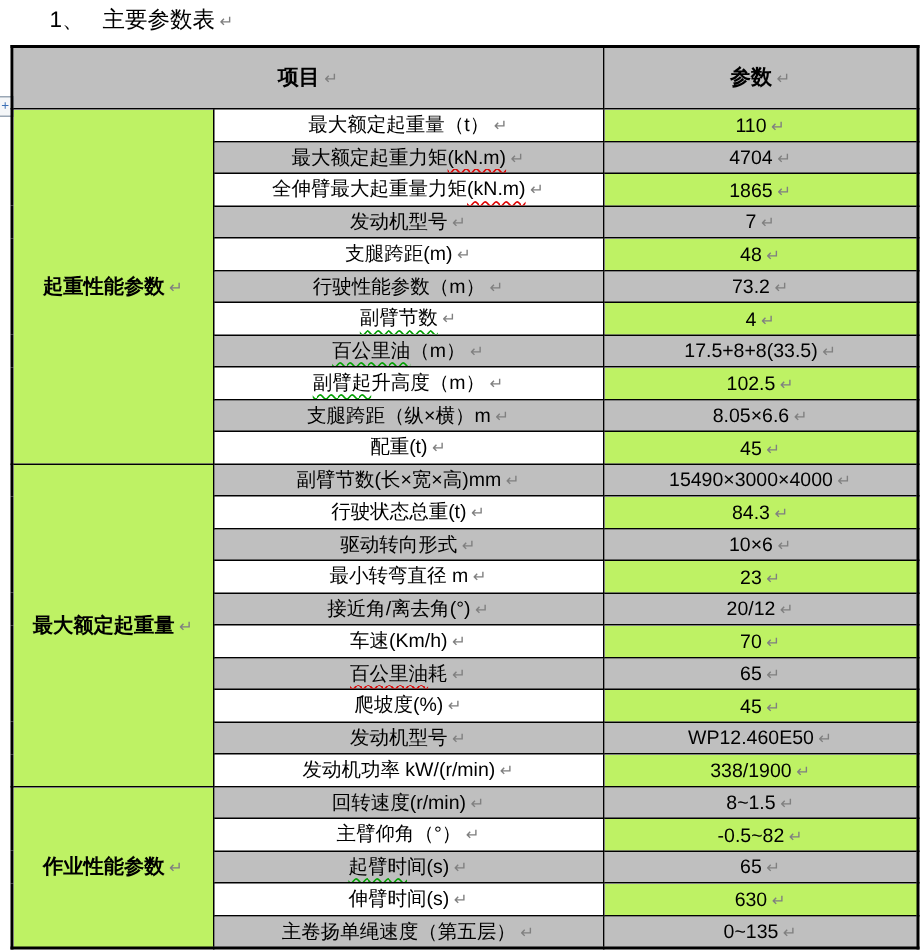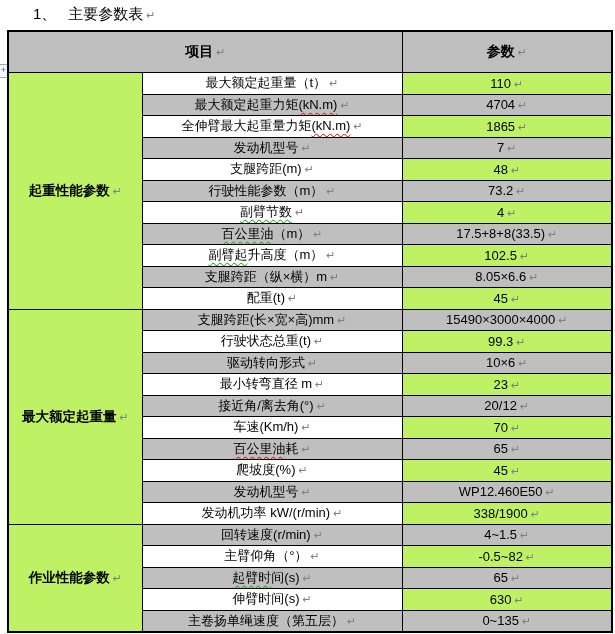--- a/index.html
+++ b/index.html
@@ -117,26 +117,26 @@
         <tr class="data-row">
           <td class="label-cell shaded"><span>支腿跨距（纵×横）m</span><span class="ret">↵</span></td>
           <td class="value-cell shaded"><span>8.05×6.6</span><span class="ret">↵</span></td>
         </tr>
         <tr class="data-row">
           <td class="label-cell"><span>配重(t)</span><span class="ret">↵</span></td>
           <td class="value-cell"><span>45</span><span class="ret">↵</span></td>
         </tr>
         <tr class="data-row">
           <td class="section-cell" rowspan="10"><span>最大额定起重量</span><span class="ret">↵</span></td>
-          <td class="label-cell shaded"><span>支腿跨距(长×宽×高)mm</span><span class="ret">↵</span></td>
+          <td class="label-cell shaded"><span>副臂节数(长×宽×高)mm</span><span class="ret">↵</span></td>
           <td class="value-cell shaded"><span>15490×3000×4000</span><span class="ret">↵</span></td>
         </tr>
         <tr class="data-row">
           <td class="label-cell"><span>行驶状态总重(t)</span><span class="ret">↵</span></td>
-          <td class="value-cell"><span>99.3</span><span class="ret">↵</span></td>
+          <td class="value-cell"><span>84.3</span><span class="ret">↵</span></td>
         </tr>
         <tr class="data-row">
           <td class="label-cell shaded"><span>驱动转向形式</span><span class="ret">↵</span></td>
           <td class="value-cell shaded"><span>10×6</span><span class="ret">↵</span></td>
         </tr>
         <tr class="data-row">
           <td class="label-cell"><span>最小转弯直径 m</span><span class="ret">↵</span></td>
           <td class="value-cell"><span>23</span><span class="ret">↵</span></td>
         </tr>
         <tr class="data-row">
@@ -159,21 +159,21 @@
           <td class="label-cell shaded"><span>发动机型号</span><span class="ret">↵</span></td>
           <td class="value-cell shaded"><span>WP12.460E50</span><span class="ret">↵</span></td>
         </tr>
         <tr class="data-row">
           <td class="label-cell"><span>发动机功率 kW/(r/min)</span><span class="ret">↵</span></td>
           <td class="value-cell"><span>338/1900</span><span class="ret">↵</span></td>
         </tr>
         <tr class="data-row">
           <td class="section-cell" rowspan="5"><span>作业性能参数</span><span class="ret">↵</span></td>
           <td class="label-cell shaded"><span>回转速度(r/min)</span><span class="ret">↵</span></td>
-          <td class="value-cell shaded"><span>4~1.5</span><span class="ret">↵</span></td>
+          <td class="value-cell shaded"><span>8~1.5</span><span class="ret">↵</span></td>
         </tr>
         <tr class="data-row">
           <td class="label-cell"><span>主臂仰角（°）</span><span class="ret">↵</span></td>
           <td class="value-cell"><span>-0.5~82</span><span class="ret">↵</span></td>
         </tr>
         <tr class="data-row">
           <td class="label-cell shaded"><span class="wavy-green">起臂时</span><span>间(s)</span><span class="ret">↵</span></td>
           <td class="value-cell shaded"><span>65</span><span class="ret">↵</span></td>
         </tr>
         <tr class="data-row">

